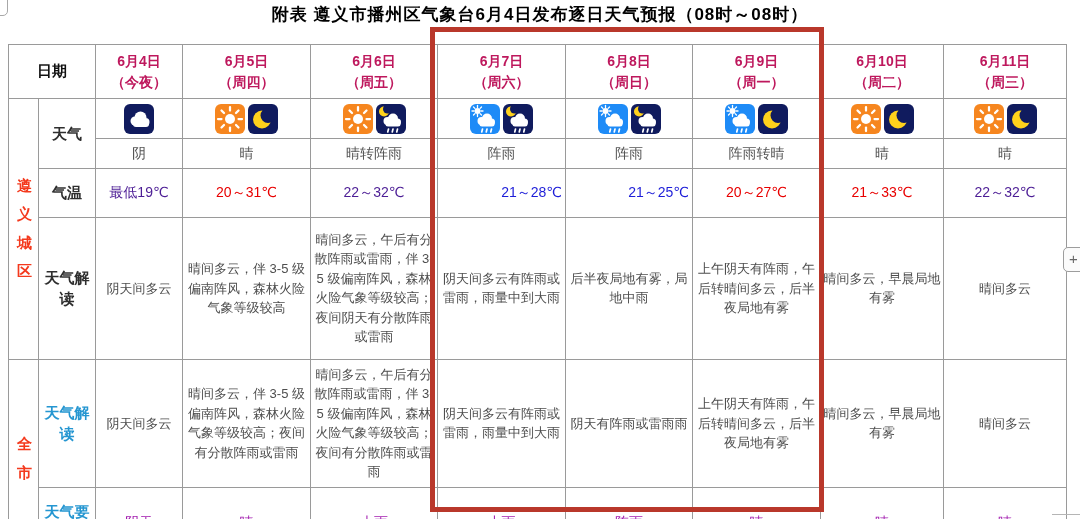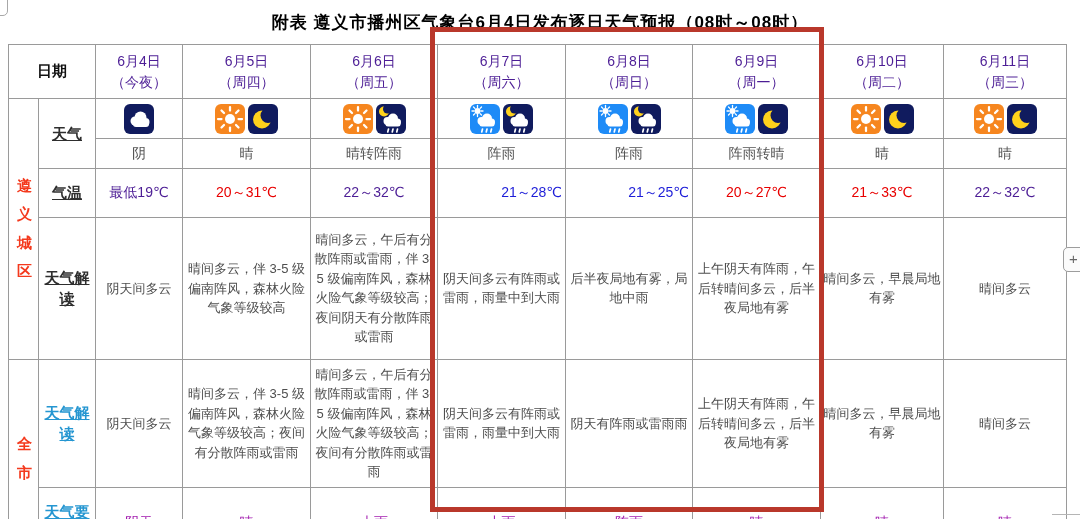--- a/index.html
+++ b/index.html
@@ -2,47 +2,47 @@
 <html style="--highlight-box: #b9382b; --temp-red: #e80000; --temp-blue: #1d1dd8; --section-red: #f4391d; --label-blue: #2596d1; --icon-orange: #f6861f; --icon-navy: #101b5e; --icon-sky-blue: #1e8bf7; --moon-yellow: #ffd21c;"><head>
 <meta charset="utf-8">
 <style>
   html,body{margin:0;padding:0;}
   body{
     width:1080px;height:519px;position:relative;overflow:hidden;
     background:#ffffff;color:#4a4a4a;
     font-family:"Liberation Sans","DejaVu Sans",sans-serif;
   }
   .title{
-    position:absolute;top:11px;left:0;width:100%;text-align:center;
+    position:absolute;top:3px;left:0;width:100%;text-align:center;
     font-size:17px;font-weight:bold;color:#000;letter-spacing:1px;
   }
   table.forecast{
     position:absolute;left:8px;top:44px;
     border-collapse:collapse;table-layout:fixed;
     border:1px solid #8a8a8a;
   }
   td{
     border:1px solid #9a9a9a;text-align:center;vertical-align:middle;
     padding:1px 3px;font-size:14px;overflow:hidden;
   }
   tr.r1{height:54px}
   tr.r2{height:40px}
   tr.r3{height:30px}
   tr.r4{height:36px}
   tr.r5{height:142px}
   tr.r6{height:128px}
   tr.r7{height:46px}
   td.corner{font-weight:bold;color:#111;font-size:15px;}
-  td.date-head{font-weight:normal;color:#4c1d95;line-height:1.5;margin-top:16px;}
+  td.date-head{font-weight:bold;color:#be185d;line-height:1.5;margin-top:16px;}
   td.date-head span{display:block;}
   td.section-label{
     font-weight:bold;color:var(--section-red);font-size:15px;
     word-break:break-all;line-height:1.9;padding:1px 6px;text-align:right;
   }
-  td.row-label{font-weight:bold;color:#2e2e2e;font-size:15px;line-height:1.45;padding:13px 5px;text-decoration:underline;}
+  td.row-label{font-weight:bold;color:#2e2e2e;font-size:15px;line-height:1.45;padding:13px 5px;}
   td.row-label.blue{color:var(--label-blue);}
   td.weather-text{color:#555;}
   td.temp{color:#4c1d95;}
   td.temp[data-color="red"]{color:var(--temp-red);}
   td.temp[data-color="blue"]{color:var(--temp-blue);text-align:right;}
   td.detail{font-size:13px;line-height:1.5;color:#4e4e4e;padding:2px 1px;}
   td.keypoint{color:#a21caf;}
   .icons{display:flex;justify-content:center;align-items:center;gap:3px;}
   .wicon{display:block;width:30px;height:30px;}
   .wicon svg{display:block;}

